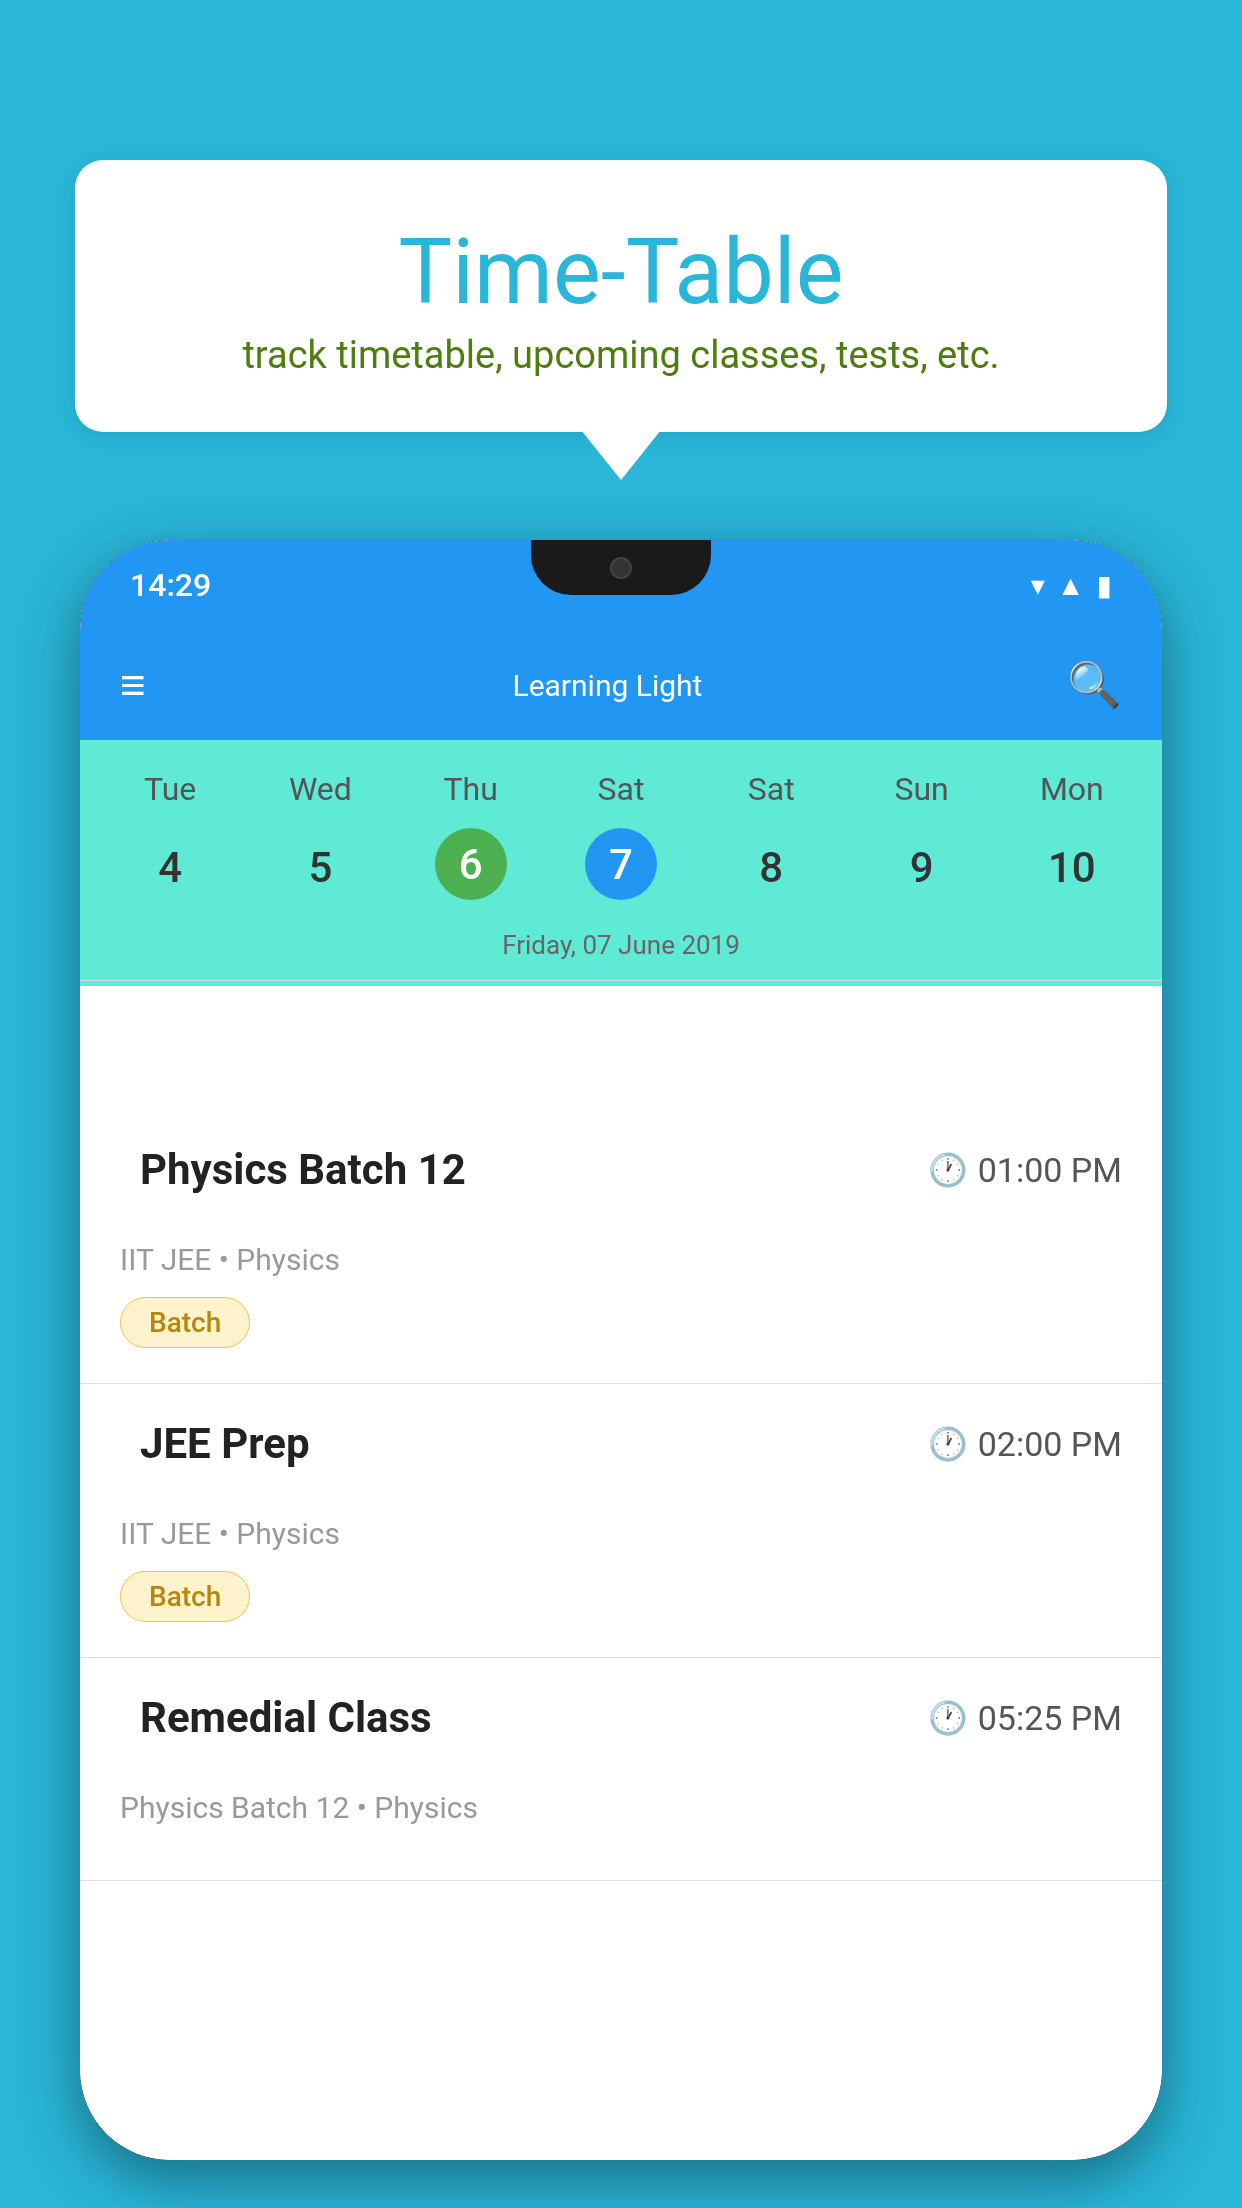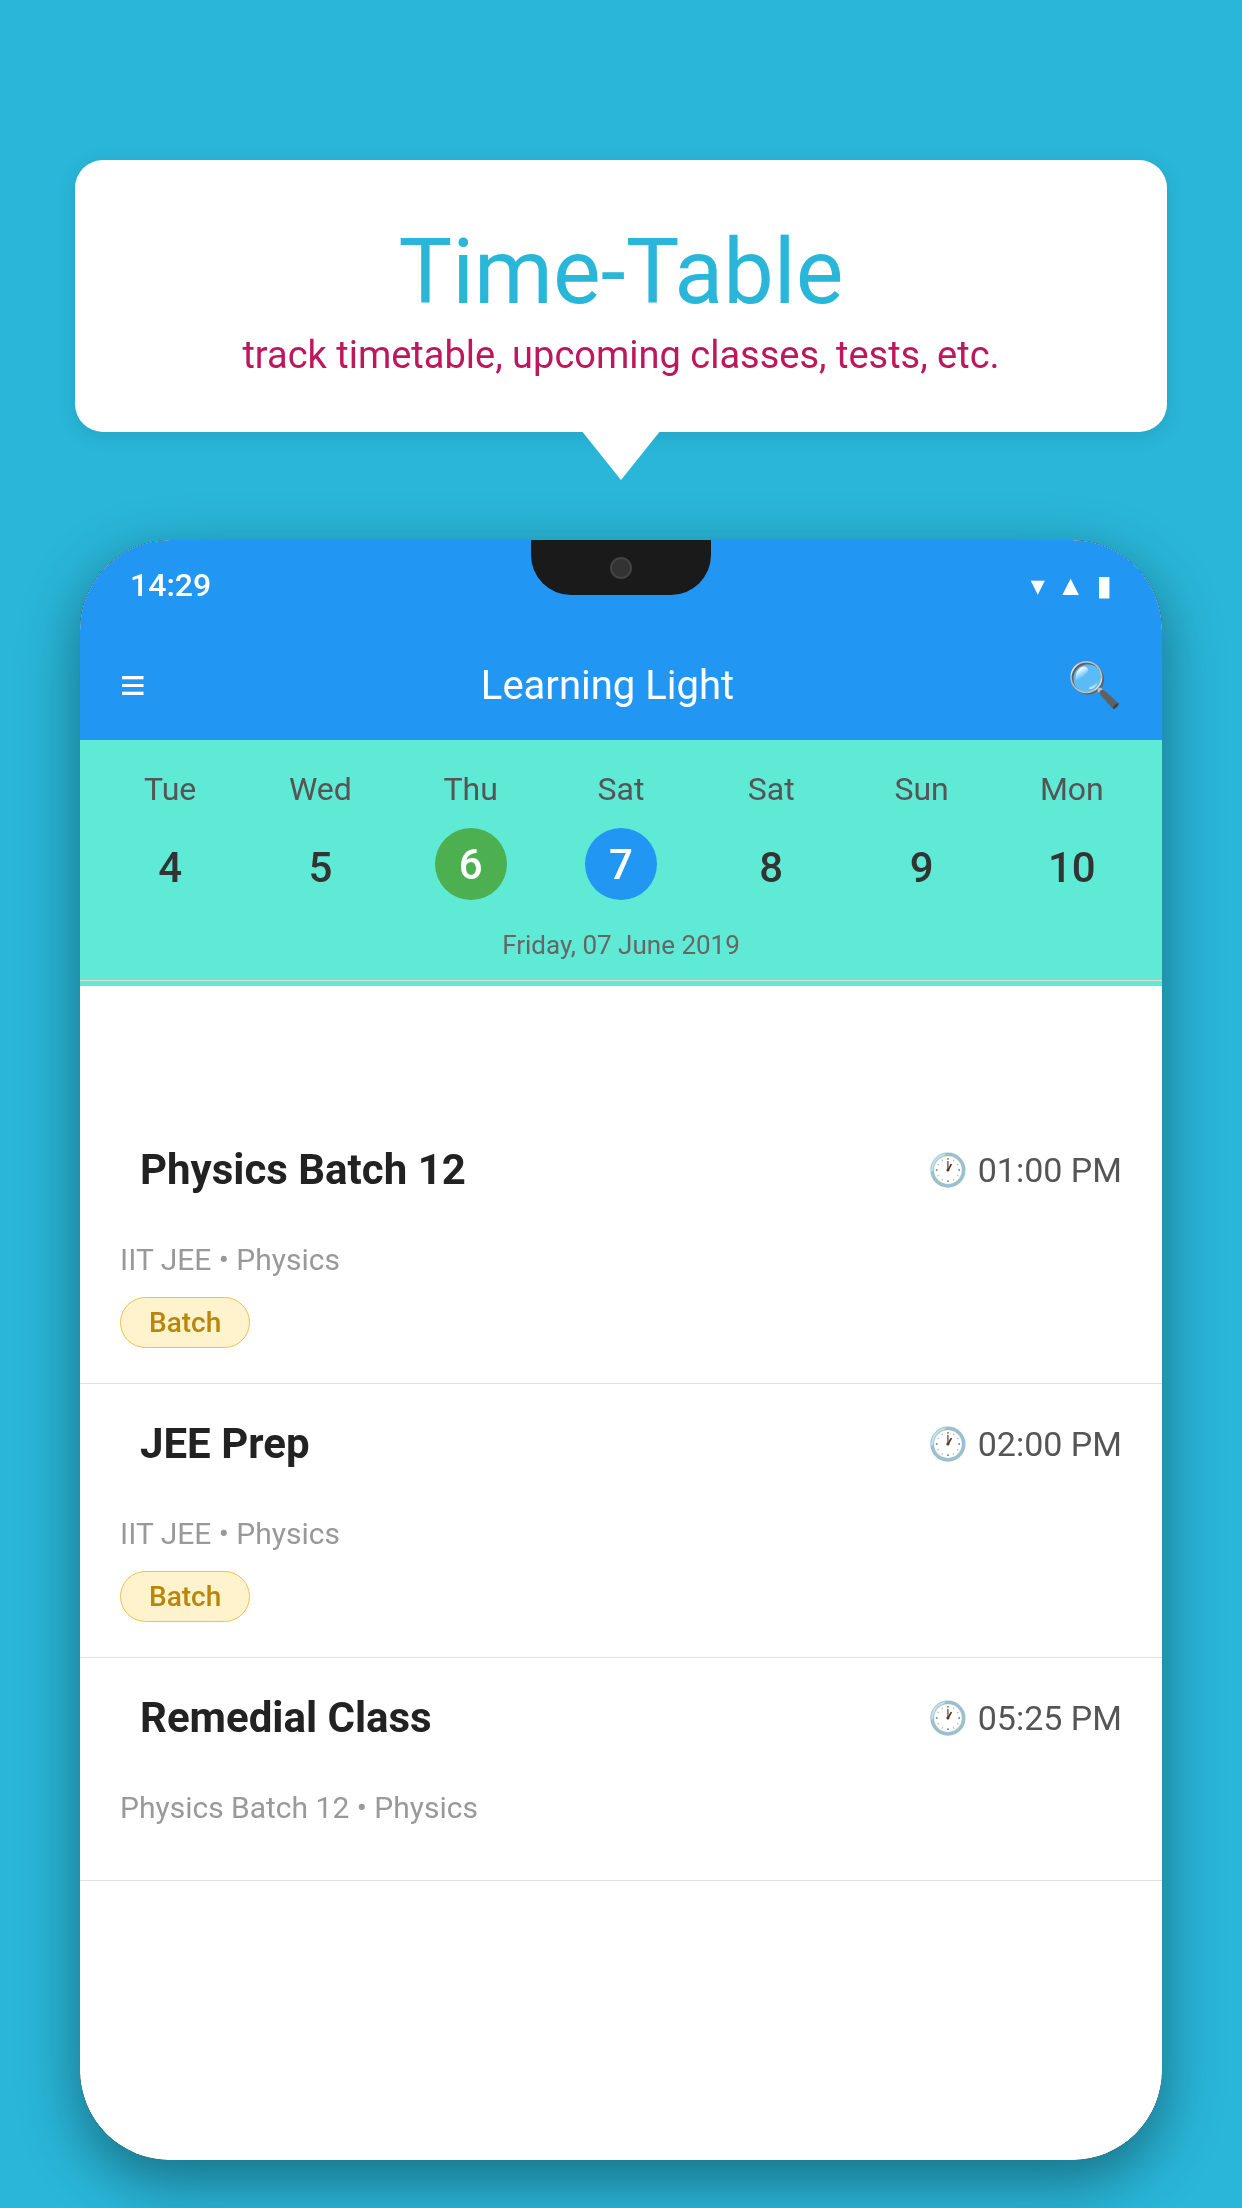--- a/index.html
+++ b/index.html
@@ -41,21 +41,21 @@
 
     .tooltip-title {
       font-size: 90px;
       font-weight: 400;
       color: #29B6D8;
       margin-bottom: 8px;
     }
 
     .tooltip-subtitle {
       font-size: 38px;
-      color: #be185d;
+      color: #4d7c0f;
       font-weight: 400;
     }
 
     
     .phone-container {
       position: absolute;
       top: 540px;
       left: 80px;
       right: 80px;
       bottom: 0;
@@ -145,21 +145,21 @@
 
     .menu-icon {
       color: white;
       font-size: 44px;
       line-height: 1;
       letter-spacing: 2px;
     }
 
     .app-title {
       color: white;
-      font-size: 40px;
+      font-size: 30px;
       font-weight: 400;
     }
 
     .search-icon-btn {
       color: white;
       font-size: 44px;
     }
 
     
     .calendar-section {

